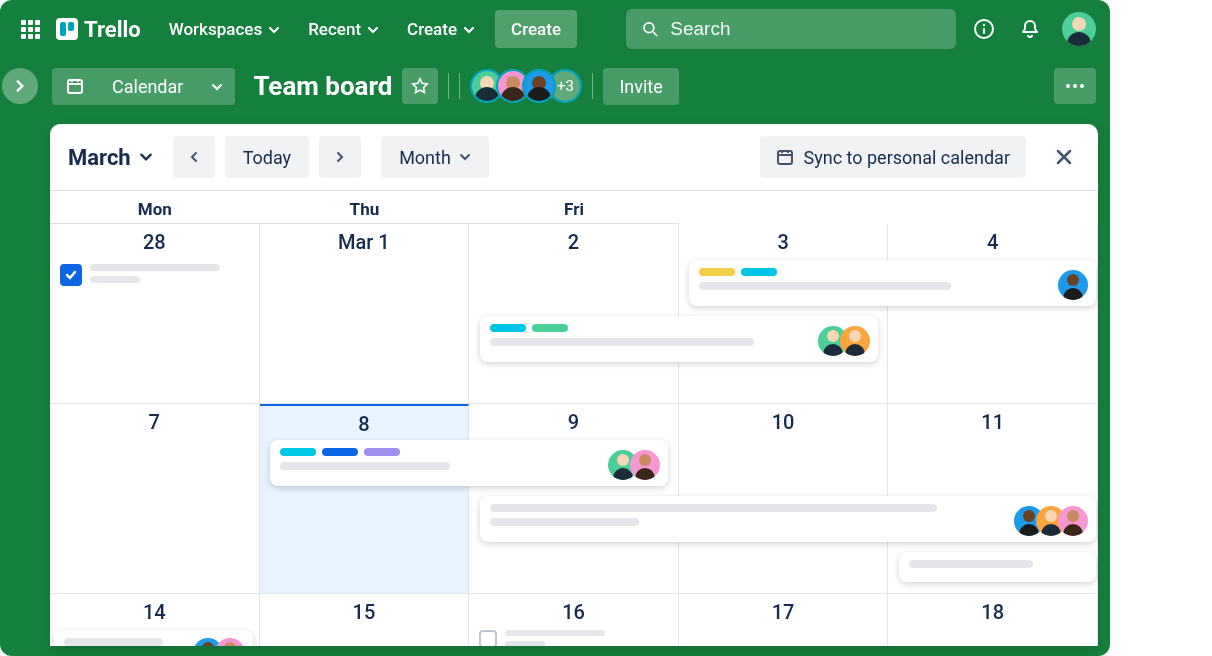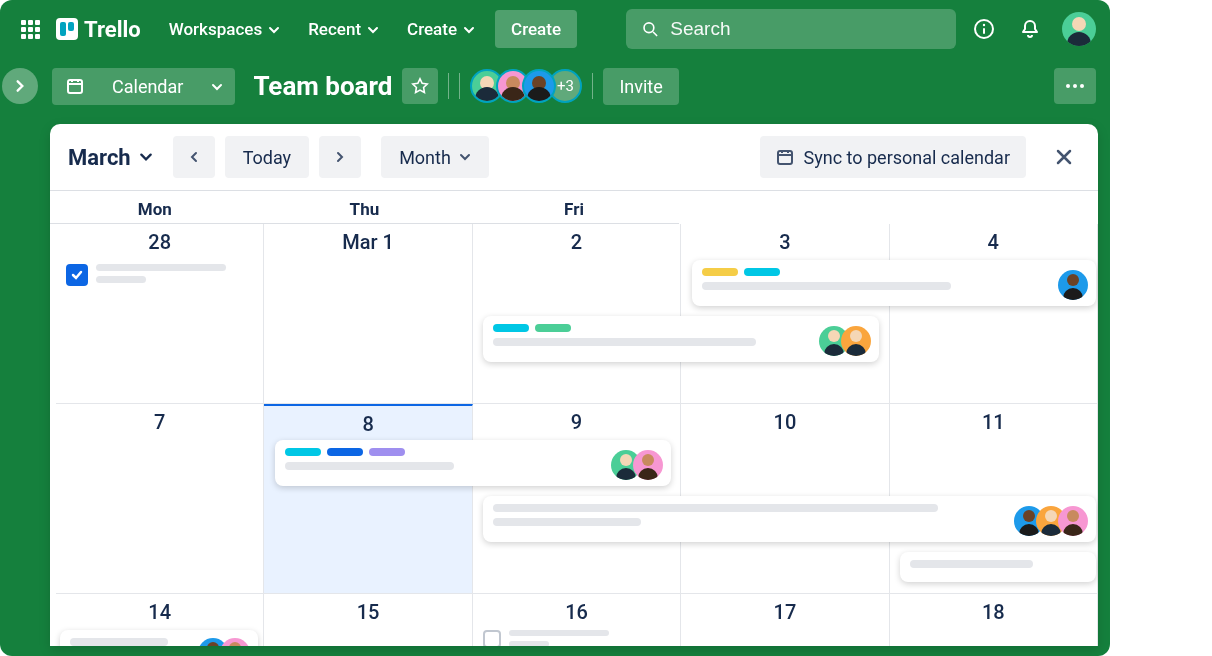--- a/index.html
+++ b/index.html
@@ -48,21 +48,21 @@
 .calendar { position: absolute; left: 50px; top: 124px; right: 12px; bottom: 10px; background: #fff; border-radius: 10px 10px 0 0; box-shadow: 0 4px 12px rgba(0,0,0,0.15); overflow: hidden; }
 .cal-toolbar { height: 66px; display: flex; align-items: center; padding: 0 18px; gap: 10px; }
 .month-label { font-size: 22px; font-weight: 700; color: #172B4D; display: flex; align-items: center; gap: 8px; cursor: pointer; }
 .sq-btn { width: 42px; height: 42px; background: #F1F2F4; border-radius: 4px; display: flex; align-items: center; justify-content: center; cursor: pointer; color: #44546F; font-size: 18px;}
 .txt-btn { height: 42px; padding: 0 18px; background: #F1F2F4; border-radius: 4px; display: flex; align-items: center; gap: 8px; cursor: pointer; color: #172B4D; font-size: 18px; }
 .sync-btn { height: 42px; padding: 0 16px; background: #F1F2F4; border-radius: 4px; display: flex; align-items: center; gap: 10px; cursor: pointer; color: #172B4D; font-size: 18px; margin-left: auto; }
 .close-cal { width: 32px; height: 32px; display: flex; align-items: center; justify-content: center; cursor: pointer; color: #44546F; margin-left: 12px; }
 
 .cal-grid { display: grid; grid-template-columns: repeat(5, 1fr); border-top: 1px solid #DCDFE4; }
 .cal-head { text-align: center; padding: 8px 0 4px; font-weight: 700; color: #172B4D; font-size: 17px; border-bottom: 1px solid #DCDFE4; }
-.cal-row { display: grid; grid-template-columns: repeat(5, 1fr); position: relative; margin-left: 6px; }
+.cal-row { display: grid; grid-template-columns: repeat(5, 1fr); position: relative; }
 .cal-cell { border-right: 1px solid #E4E6EA; border-bottom: 1px solid #E4E6EA; min-height: 180px; position: relative; }
 .cal-cell:last-child { border-right: none; }
 .row2 .cal-cell { min-height: 190px;}
 .row3 .cal-cell { min-height: 80px;}
 .date-num { text-align: center; font-size: 20px; color: #172B4D; padding: 6px 0 4px; font-weight: 500;}
 .cell-today { background: #E9F2FF; border-top: 2px solid #0C66E4; }
 
 
 .card { position: absolute; background: #fff; border-radius: 8px; box-shadow: 0 2px 6px rgba(0,0,0,0.18); padding: 8px 10px; z-index: 3; }
 .card .labels { display: flex; gap: 6px; margin-bottom: 6px;}

